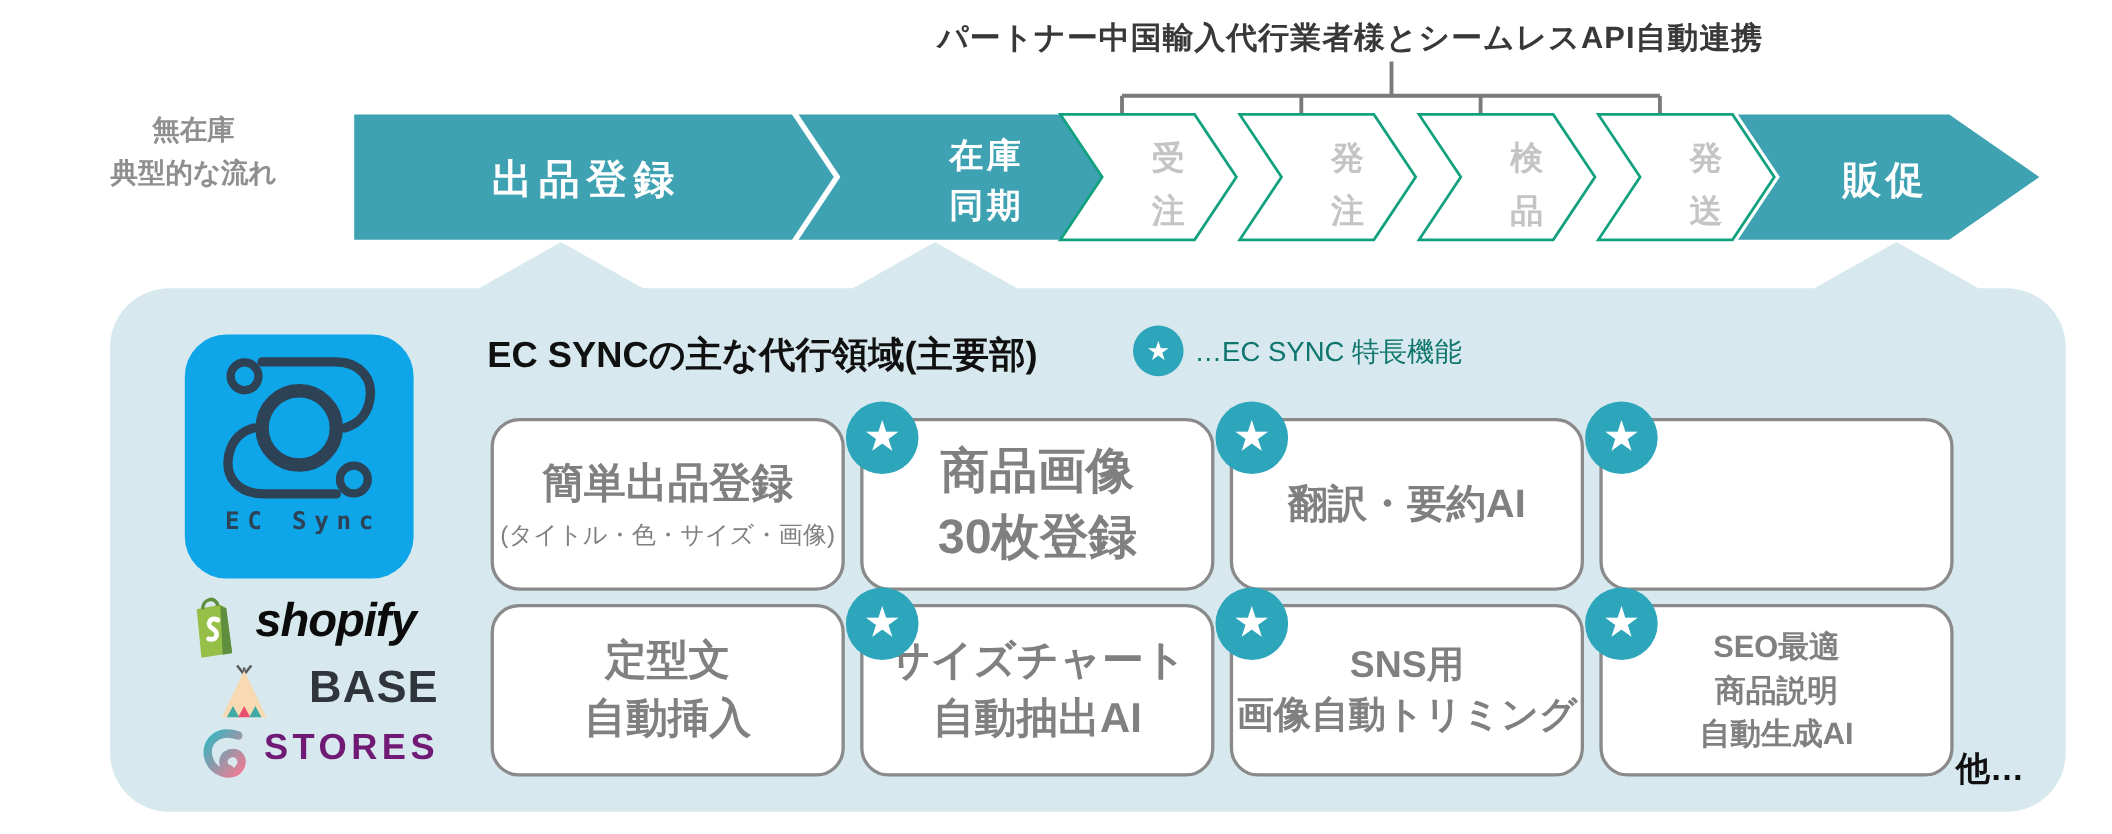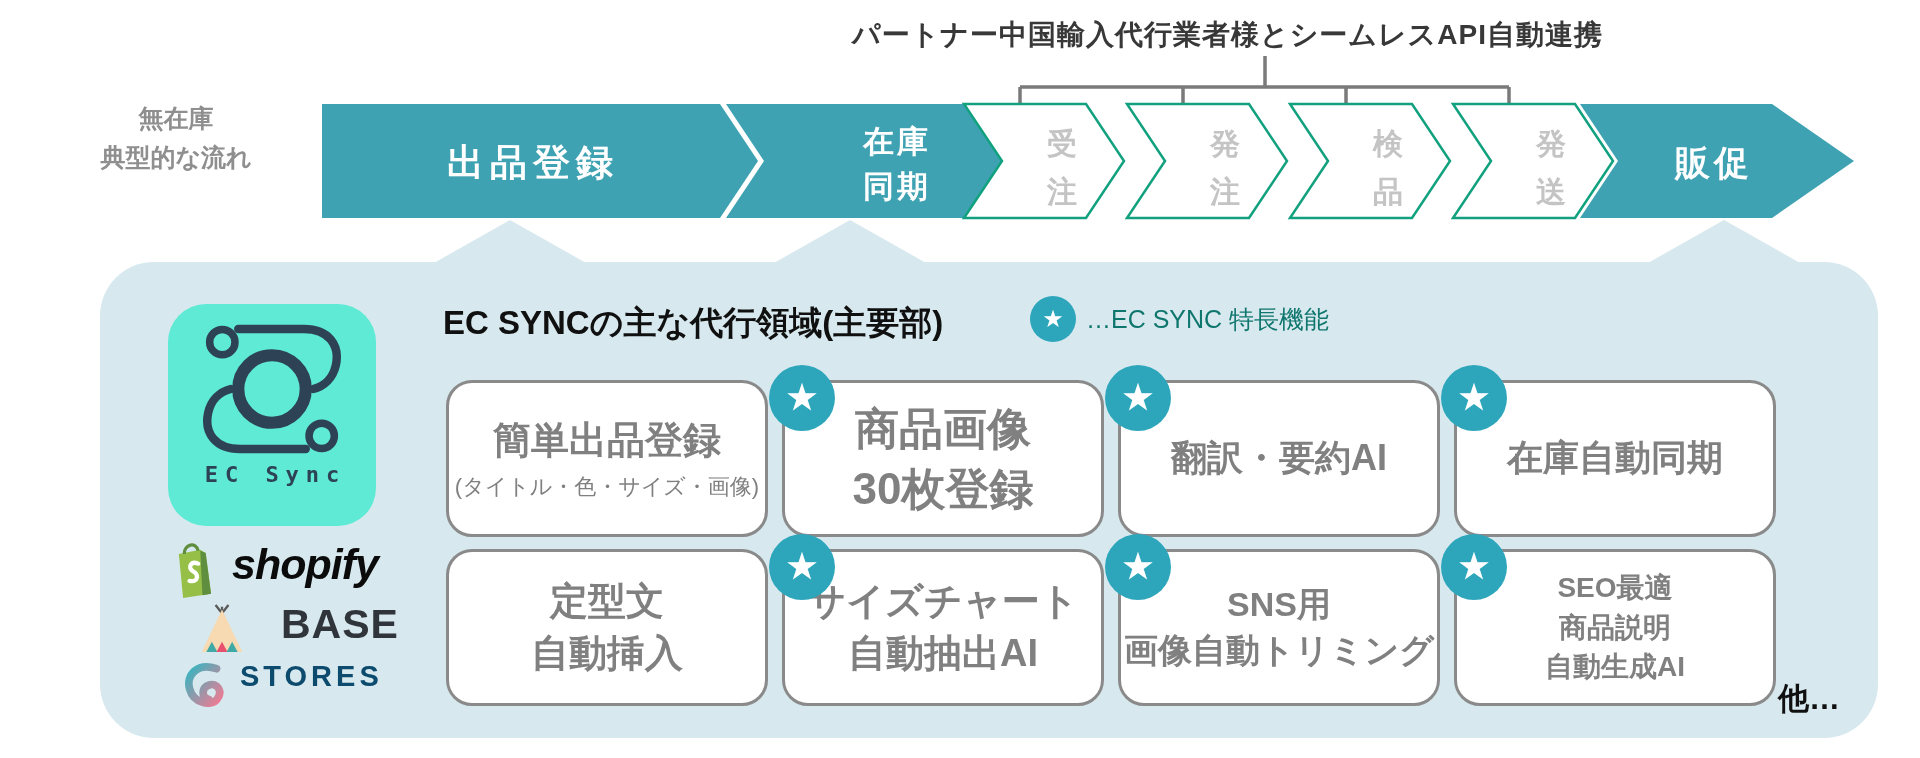--- a/index.html
+++ b/index.html
@@ -17,41 +17,41 @@
 
   
   .flow-svg{left:0;top:0;}
 
   
   .panel{left:100px;top:262px;width:1778px;height:476px;background:#d7e9ee;border-radius:54px;}
   .tail{background:#d7e9ee;clip-path:polygon(50% 0,0 100%,100% 100%);width:170px;height:48px;top:220px;}
   .tail1{left:425px;} .tail2{left:765px;} .tail3{left:1639px;}
 
   
-  .logo-card{left:168px;top:304px;width:208px;height:222px;background:#5eead4;
+  .logo-card{left:168px;top:304px;width:208px;height:222px;background:#0ea5e9;
     border-radius:38px;display:flex;flex-direction:column;align-items:center;}
   .logo-card svg{margin-top:14px;}
   .brand-name{margin-top:2px;font-family:"DejaVu Sans Mono",monospace;font-size:22px;
     font-weight:700;letter-spacing:7px;color:#2d4255;text-indent:7px;}
 
   
   .panel-heading{left:443px;top:301px;font-size:33px;font-weight:600;color:#101010;}
   .legend{left:1030px;top:296px;display:flex;align-items:center;gap:10px;}
   .legend-badge{width:46px;height:46px;border-radius:50%;background:#2da6bc;display:flex;
     align-items:center;justify-content:center;color:#ffffff;font-size:24px;}
   .legend-text{font-size:25px;font-weight:500;color:#0f766e;}
 
   
   .platform{display:flex;gap:10px;}
   .shopify-row{left:170px;top:540px;}
   .base-row{left:198px;top:601px;}
   .stores-row{left:180px;top:660px;}
   .shopify-word{font-size:43px;font-weight:700;font-style:italic;color:#0b0b0b;letter-spacing:-1px;}
   .base-word{font-size:41px;font-weight:800;color:#30353b;letter-spacing:1px;margin-left:25px;}
-  .stores-word{font-size:29px;font-weight:800;color:#0c4a6e;letter-spacing:4px;}
+  .stores-word{font-size:33px;font-weight:800;color:#701a75;letter-spacing:4px;}
 
   
   .box{width:316px;height:151px;background:#ffffff;border:3px solid #8a8a8a;border-radius:26px;
     display:flex;flex-direction:column;align-items:center;justify-content:center;
     color:#808080;font-weight:700;text-align:center;line-height:1.35;}
   .c1{left:446px;} .c2{left:782px;} .c3{left:1118px;} .c4{left:1454px;}
   .r1{top:380px;} .r2{top:549px;}
   .t40{font-size:44px;} .t38{font-size:38px;} .t36{font-size:36px;}
   .t34{font-size:34px;} .t28{font-size:28px;line-height:1.42;}
   .sub{font-size:22px;font-weight:500;margin-top:6px;}
@@ -182,21 +182,20 @@
   <div class="t40">30枚登録</div>
 </div>
 
 <div class="abs box c3 r1">
   <span class="star-badge">★</span>
   <div class="t36">翻訳・要約AI</div>
 </div>
 
 <div class="abs box c4 r1">
   <span class="star-badge">★</span>
-  <div class="t36">在庫自動同期</div>
 </div>
 
 <div class="abs box c1 r2">
   <div class="t38">定型文</div>
   <div class="t38">自動挿入</div>
 </div>
 
 <div class="abs box c2 r2">
   <span class="star-badge">★</span>
   <div class="t38">サイズチャート</div>

